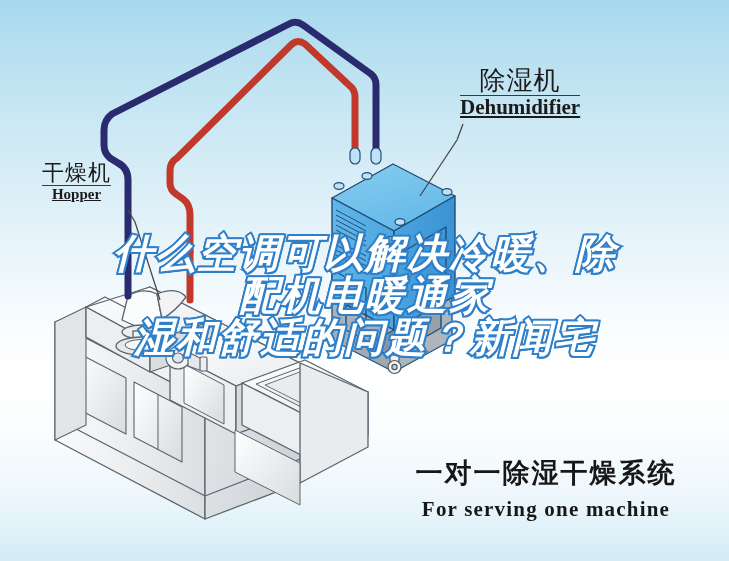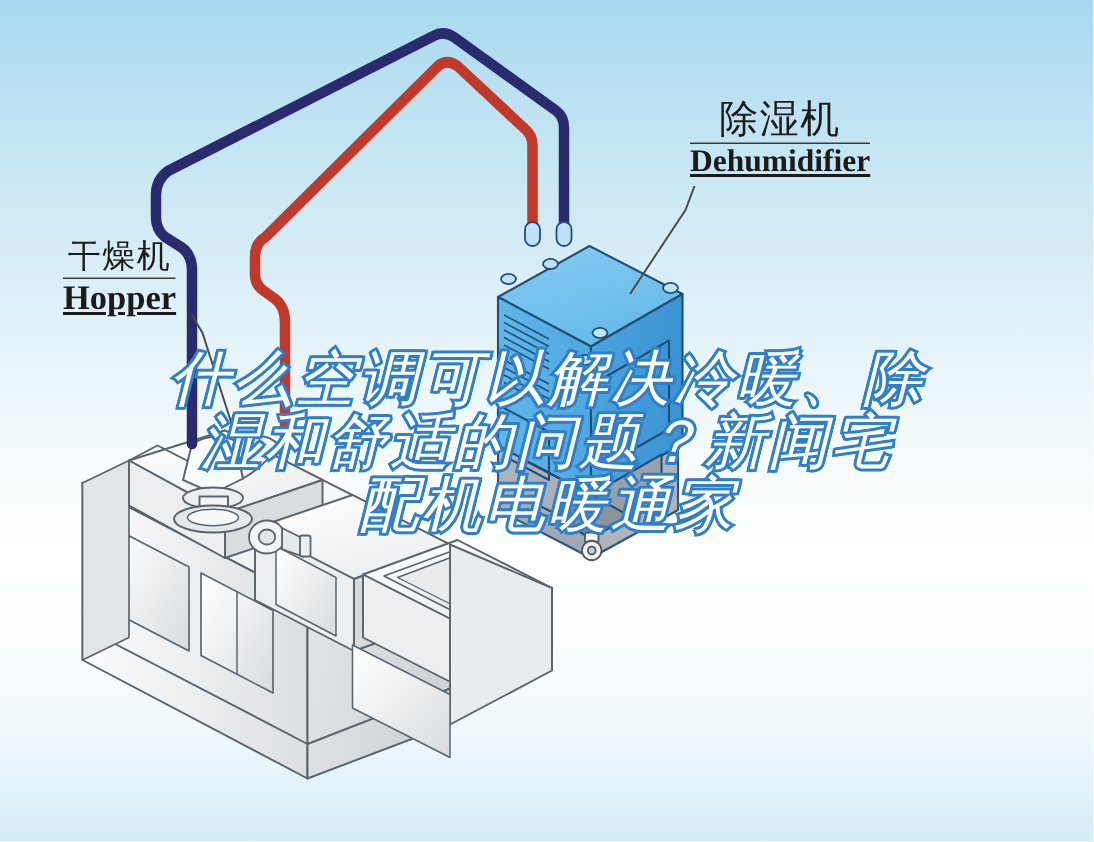--- a/index.html
+++ b/index.html
@@ -35,42 +35,42 @@
   }
 
   
   .label-block {
     position: absolute;
     text-align: center;
     color: #1b1b1b;
     line-height: 1.0;
   }
   .label-cn {
-    font-family: Liberation Mono, monospace;
+    font-family: Liberation Serif, serif;
     font-weight: 400;
     letter-spacing: 1px;
     white-space: nowrap;
   }
   .label-en {
     font-family: "Liberation Serif", "DejaVu Serif", serif;
     font-weight: 700;
     white-space: nowrap;
     text-decoration: underline;
   }
   .label-rule {
     border-bottom: 1.3px solid #3a3a3a;
     margin: 1px 0 1px 0;
   }
 
   #label-hopper {
     left: 42px;
     top: 162px;
   }
   #label-hopper .label-cn { font-size: 22px; }
-  #label-hopper .label-en { font-size: 23px; }
+  #label-hopper .label-en { font-size: 15px; }
 
   #label-dehum {
     left: 460px;
     top: 68px;
   }
   #label-dehum .label-cn { font-size: 26px; }
   #label-dehum .label-en { font-size: 21px; }
 
   #caption {
     position: absolute;
@@ -97,21 +97,21 @@
   }
 
   
   #headline {
     position: absolute;
     left: 50px;
     top: 232px;
     width: 630px;
     text-align: center;
     font-family: "Liberation Sans", "DejaVu Sans", sans-serif;
-    font-weight: 400;
+    font-weight: 700;
     font-style: italic;
     font-size: 40px;
     line-height: 1.05;
     letter-spacing: 2px;
     color: #ffffff;
     -webkit-text-stroke: 3.5px #2f7fc9;
     paint-order: stroke fill;
     text-shadow:
        2px 0 0 #2f7fc9, -2px 0 0 #2f7fc9,
        0 2px 0 #2f7fc9, 0 -2px 0 #2f7fc9,
@@ -311,20 +311,24 @@
     <div class="label-rule"></div>
     <div class="label-en">Hopper</div>
   </div>
 
   <div class="label-block" id="label-dehum">
     <div class="label-cn">除湿机</div>
     <div class="label-rule"></div>
     <div class="label-en">Dehumidifier</div>
   </div>
 
+  <div id="caption">
+    <div class="cap-cn">一对一除湿干燥系统</div>
+    <div class="cap-en">For serving one machine</div>
+  </div>
 
   <div id="headline">
     <span class="hl-line">什么空调可以解决冷暖、除</span>
+    <span class="hl-line">配机电暖通家</span>
     <span class="hl-line">湿和舒适的问题？新闻宅</span>
-    <span class="hl-line">配机电暖通家</span>
   </div>
 
 </div>
 
 </body></html>

